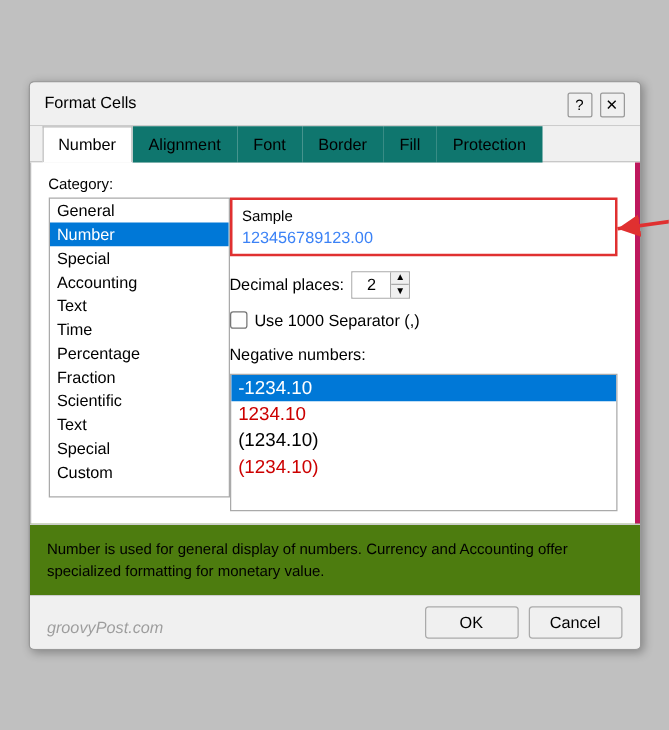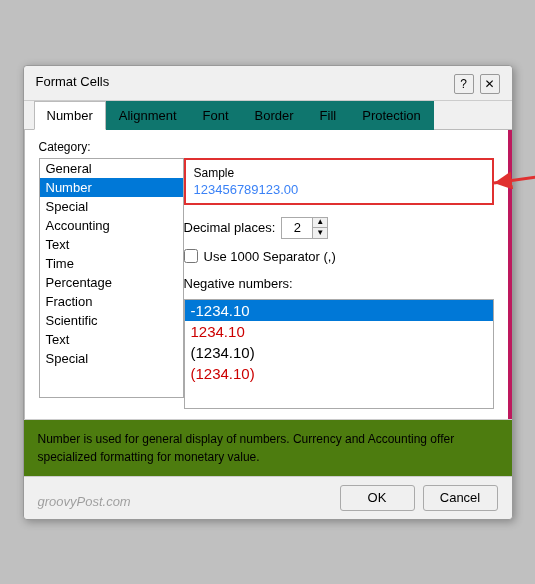--- a/index.html
+++ b/index.html
@@ -282,20 +282,21 @@
         <div class="category-item selected">Number</div>
         <div class="category-item">Special</div>
         <div class="category-item">Accounting</div>
         <div class="category-item">Text</div>
         <div class="category-item">Time</div>
         <div class="category-item">Percentage</div>
         <div class="category-item">Fraction</div>
         <div class="category-item">Scientific</div>
         <div class="category-item">Text</div>
         <div class="category-item">Special</div>
+        <div class="category-item">Custom</div>
       </div>
 
       <div class="right-panel">
 
         <div style="position:relative;">
           <div class="sample-box">
             <div class="sample-label">Sample</div>
             <div class="sample-value">123456789123.00</div>
           </div>
 

